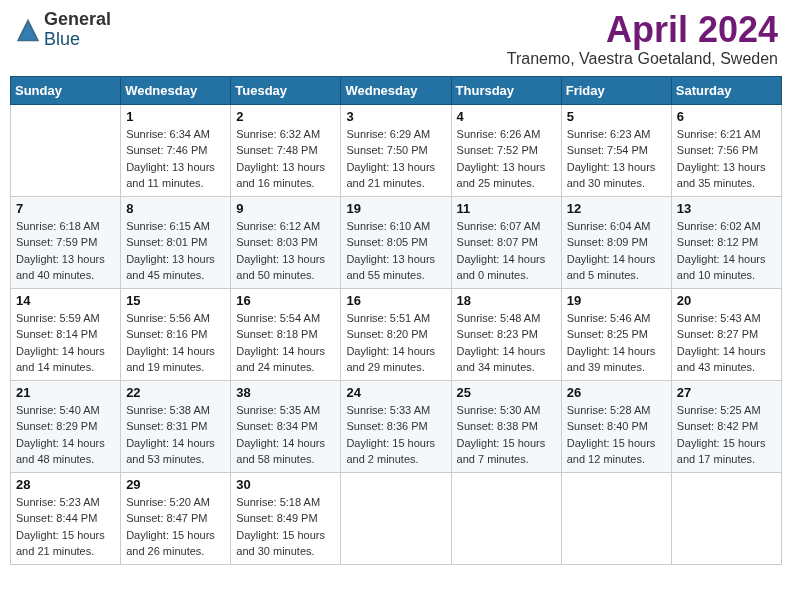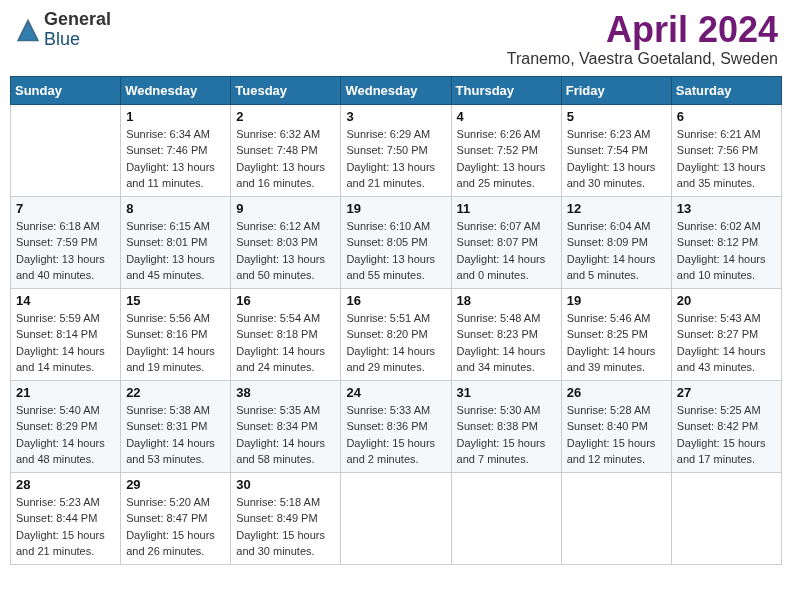--- a/index.html
+++ b/index.html
@@ -233,21 +233,21 @@
         </td>
         <td>
           <span class="day-number">38</span>
           <div class="day-info">Sunrise: 5:35 AM<br>Sunset: 8:34 PM<br>Daylight: 14 hours<br>and 58 minutes.</div>
         </td>
         <td>
           <span class="day-number">24</span>
           <div class="day-info">Sunrise: 5:33 AM<br>Sunset: 8:36 PM<br>Daylight: 15 hours<br>and 2 minutes.</div>
         </td>
         <td>
-          <span class="day-number">31</span>
+          <span class="day-number">25</span>
           <div class="day-info">Sunrise: 5:30 AM<br>Sunset: 8:38 PM<br>Daylight: 15 hours<br>and 7 minutes.</div>
         </td>
         <td>
           <span class="day-number">26</span>
           <div class="day-info">Sunrise: 5:28 AM<br>Sunset: 8:40 PM<br>Daylight: 15 hours<br>and 12 minutes.</div>
         </td>
         <td>
           <span class="day-number">27</span>
           <div class="day-info">Sunrise: 5:25 AM<br>Sunset: 8:42 PM<br>Daylight: 15 hours<br>and 17 minutes.</div>
         </td>

